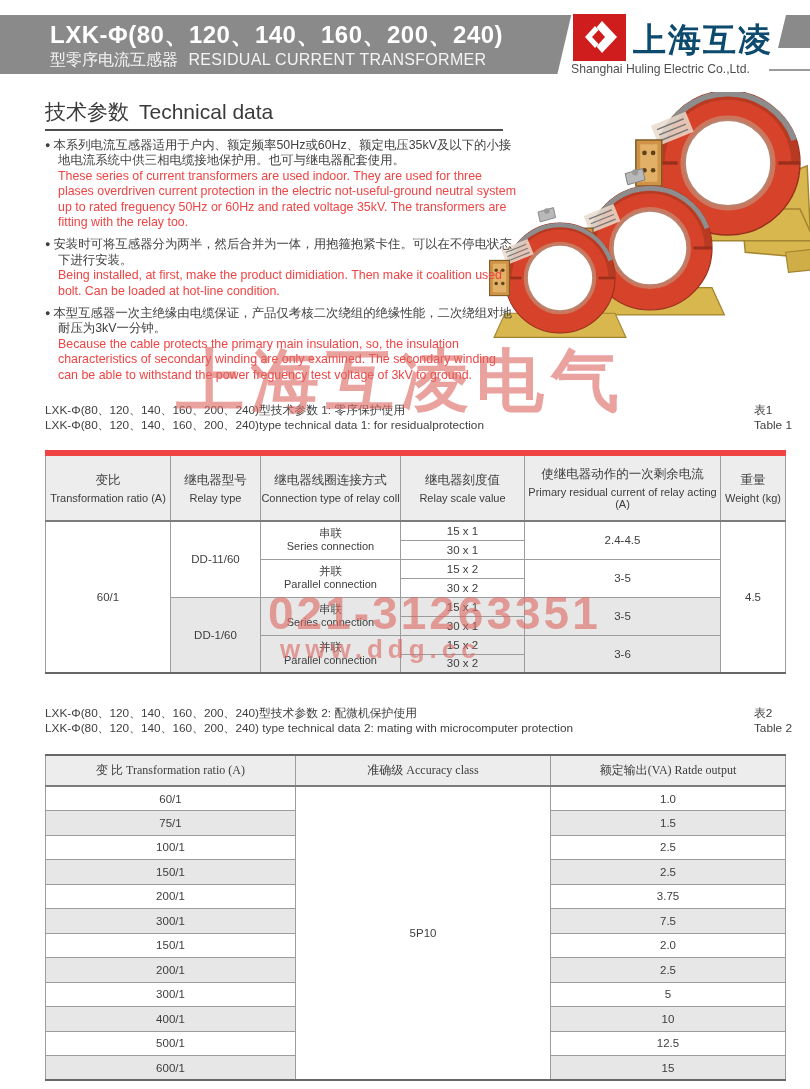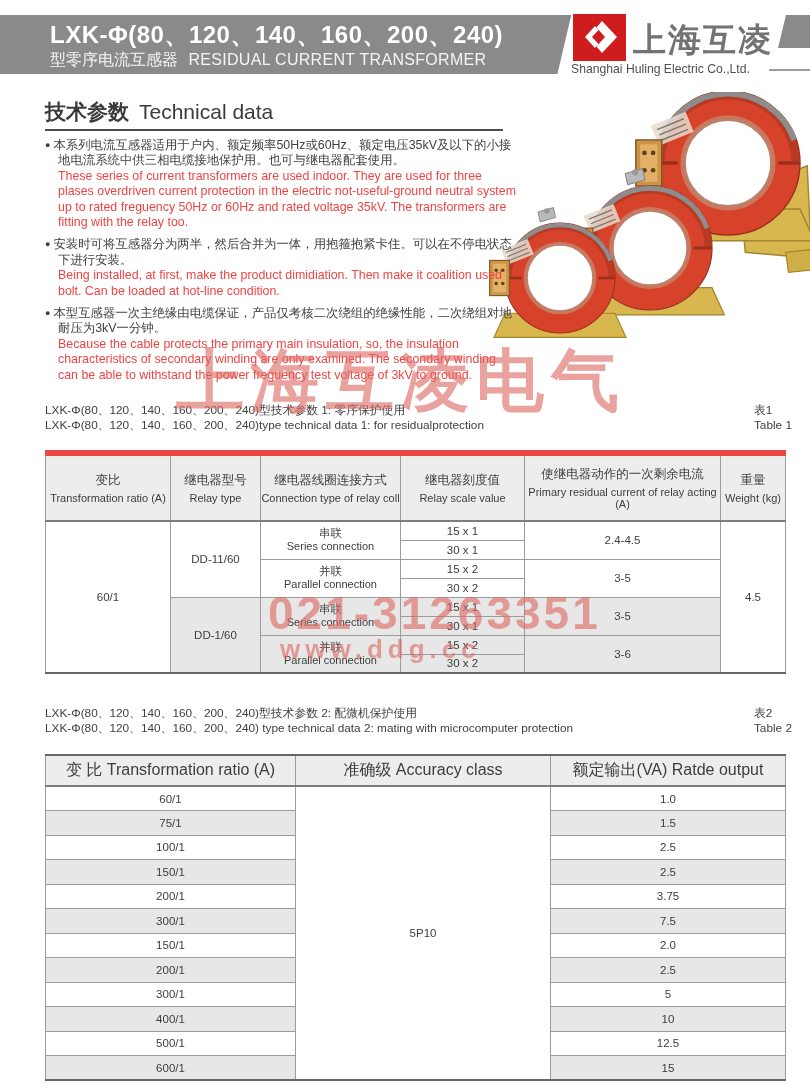--- a/index.html
+++ b/index.html
@@ -9,27 +9,27 @@
   
   .topbar { position:absolute; left:0; top:15px; width:810px; height:59px; background:#8a8a8a; z-index:1; }
   .hdr-title { position:absolute; left:50px; top:19px; font-size:24px; font-weight:bold; color:#fff; letter-spacing:0.5px; z-index:2; }
   .hdr-sub { position:absolute; left:50px; top:50px; font-size:16px; color:#f4f4f4; z-index:2; }
   .hdr-sub .sub-en { margin-left:6px; letter-spacing:0.3px; }
   .logo-panel { position:absolute; left:556px; top:12px; width:254px; height:68px; background:#fff; z-index:3;
                 clip-path:polygon(16px 0, 100% 0, 100% 100%, 0 100%); }
   .corner { position:absolute; left:778px; top:15px; width:32px; height:33px; background:#8a8a8a; z-index:4;
             clip-path:polygon(8px 0, 100% 0, 100% 100%, 0 100%); }
   .logo-mark { position:absolute; left:573px; top:14px; width:53px; height:47px; z-index:5; }
-  .logo-cn { position:absolute; left:633px; top:18px; font-size:33px; font-weight:600; color:#737373; letter-spacing:2px; z-index:5; }
+  .logo-cn { position:absolute; left:633px; top:18px; font-size:33px; font-weight:600; color:#0c4a6e; letter-spacing:2px; z-index:5; }
   .logo-en { position:absolute; left:571px; top:62px; font-size:12.2px; color:#4f4f4f; z-index:5; }
   .logo-line { position:absolute; left:769px; top:69px; width:41px; height:2px; background:#9b9b9b; z-index:5; }
 
   
   .heading { position:absolute; left:45px; top:98px; font-size:21px; color:#3a3a3a; z-index:2; }
-  .heading .h-zh { font-weight:700;margin-top:34px; }
+  .heading .h-zh { font-weight:400;margin-top:34px; }
   .heading .h-en { font-weight:500; margin-left:10px; }
   .heading-line { position:absolute; left:45px; top:129px; width:458px; height:2px; background:#4d4d4d; z-index:2; }
 
   
   .bullets { position:absolute; left:45px; top:138px; width:472px; z-index:2; }
   .bullet { margin-bottom:7px; }
   .bullet p { margin:0; font-size:12.4px; line-height:15.4px; }
   .bullet .zh { color:#3f3f3f; text-indent:-13px; padding-left:13px; }
   .bullet .en { color:#ef4444; padding-left:13px; }
   .dot { font-size:9px; margin-right:3px; vertical-align:1px; color:#3f3f3f; }
@@ -58,21 +58,21 @@
   .t1 thead th { border-bottom:2px solid #7c7c7c; }
   .t1 tbody tr { height:19px; }
   .t1 td { font-size:11.5px; }
   .hz { display:block; font-size:12.5px; margin-bottom:3px; }
   .he { display:block; font-size:11px; line-height:12.5px; }
   .cz { display:block; font-size:11.5px; line-height:13px; }
   .ce { display:block; font-size:11px; line-height:13px; }
   .sh { background:#e7e7e7; }
   .t2 { top:754px; width:740px; height:327px; border-top:2px solid #676767; border-bottom:2px solid #676767; }
   .t2 thead tr { height:31px; }
-  .t2 thead th { font-size:16px; border-bottom:2px solid #7c7c7c; }
+  .t2 thead th { font-size:12px; border-bottom:2px solid #7c7c7c;font-family:Liberation Serif, serif; }
   .t2 td { font-size:11.5px; height:24px; }
   .t2 tbody tr:nth-child(even) td { background:#e7e7e7; }
   .t2 td.acc { background:#fff; }
 </style>
 </head>
 <body>
 
 <div class="page">
 
   <div class="topbar"></div>

